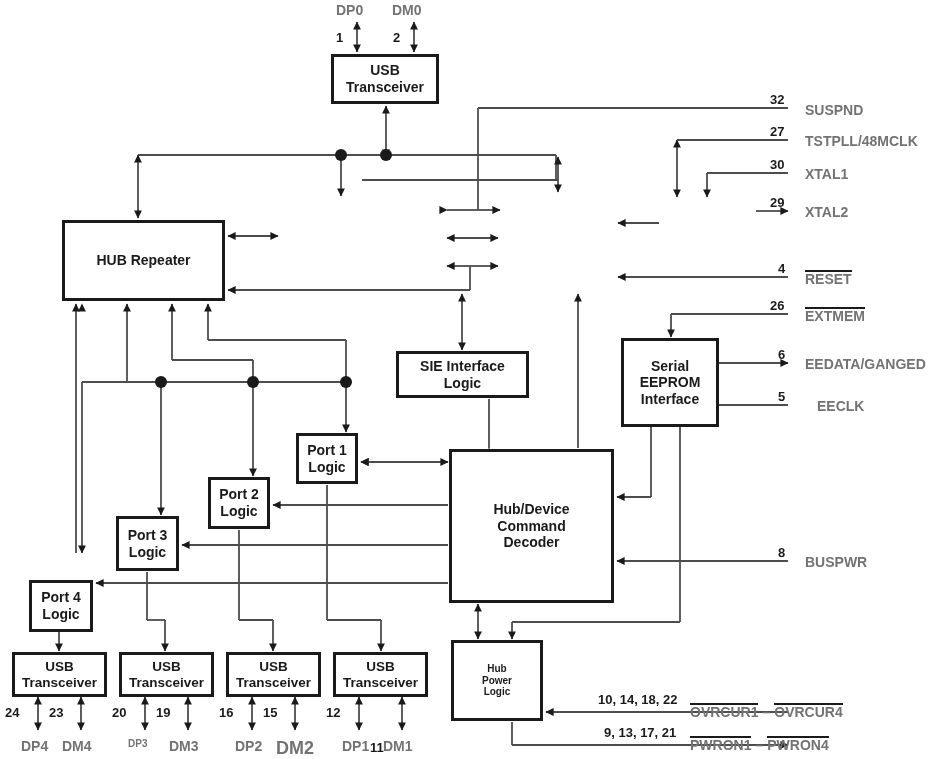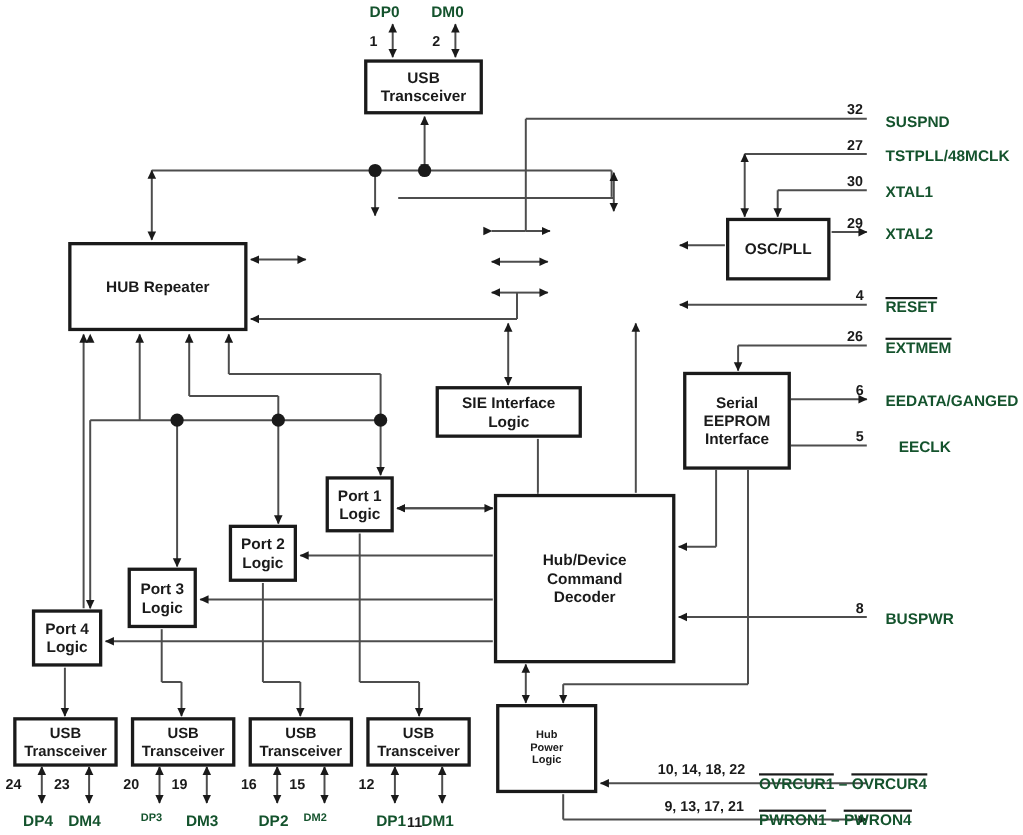--- a/index.html
+++ b/index.html
@@ -31,21 +31,21 @@
     justify-content: center;
     text-align: center;
     font-weight: bold;
     color: #1a1a1a;
     line-height: 1.18;
     z-index: 5;
   }
   .lbl {
     position: absolute;
     font-weight: bold;
-    color: #14532d;
+    color: #737373;
     white-space: nowrap;
     z-index: 6;
   }
   .pin {
     position: absolute;
     font-weight: bold;
     color: #1a1a1a;
     white-space: nowrap;
     z-index: 6;
   }
@@ -216,23 +216,20 @@
     <span style="white-space:pre-line">USB
 Transceiver</span>
   </div>
 
   <div class="blk" style="left:62px; top:220px; width:163px; height:81px; font-size:14px;">
     <span style="white-space:pre-line">HUB Repeater</span>
   </div>
 
 
 
-  <div class="blk" style="left:660px; top:198px; width:95px; height:57px; font-size:14px;">
-    <span style="white-space:pre-line">OSC/PLL</span>
-  </div>
 
   <div class="blk" style="left:396px; top:351px; width:133px; height:47px; font-size:14px;">
     <span style="white-space:pre-line">SIE Interface
 Logic</span>
   </div>
 
   <div class="blk" style="left:621px; top:338px; width:98px; height:89px; font-size:14px;">
     <span style="white-space:pre-line">Serial
 EEPROM
 Interface</span>
@@ -246,21 +243,21 @@
   <div class="blk" style="left:208px; top:477px; width:62px; height:52px; font-size:14px;">
     <span style="white-space:pre-line">Port 2
 Logic</span>
   </div>
 
   <div class="blk" style="left:116px; top:516px; width:63px; height:55px; font-size:14px;">
     <span style="white-space:pre-line">Port 3
 Logic</span>
   </div>
 
-  <div class="blk" style="left:29px; top:554px; width:64px; height:52px; font-size:14px;">
+  <div class="blk" style="left:29px; top:580px; width:64px; height:52px; font-size:14px;">
     <span style="white-space:pre-line">Port 4
 Logic</span>
   </div>
 
   <div class="blk" style="left:449px; top:449px; width:165px; height:154px; font-size:14px;">
     <span style="white-space:pre-line">Hub/Device
 Command
 Decoder</span>
   </div>
 
@@ -339,20 +336,20 @@
   <div class="lbl" style="left:62px; top:738px; font-size:14px;">DM4</div>
 
   <div class="pin" style="left:112px; top:705px; font-size:13px;">20</div>
   <div class="lbl" style="left:128px; top:738px; font-size:10px;">DP3</div>
   <div class="pin" style="left:156px; top:705px; font-size:13px;">19</div>
   <div class="lbl" style="left:169px; top:738px; font-size:14px;">DM3</div>
 
   <div class="pin" style="left:219px; top:705px; font-size:13px;">16</div>
   <div class="lbl" style="left:235px; top:738px; font-size:14px;">DP2</div>
   <div class="pin" style="left:263px; top:705px; font-size:13px;">15</div>
-  <div class="lbl" style="left:276px; top:738px; font-size:10px;">DM2</div>
+  <div class="lbl" style="left:276px; top:738px; font-size:18px;">DM2</div>
 
   <div class="pin" style="left:326px; top:705px; font-size:13px;">12</div>
   <div class="lbl" style="left:342px; top:738px; font-size:14px;">DP1</div>
   <div class="pin" style="left:370px; top:740px; font-size:13px;">11</div>
   <div class="lbl" style="left:383px; top:738px; font-size:14px;">DM1</div>
 
 </div>
 
 </body></html>

